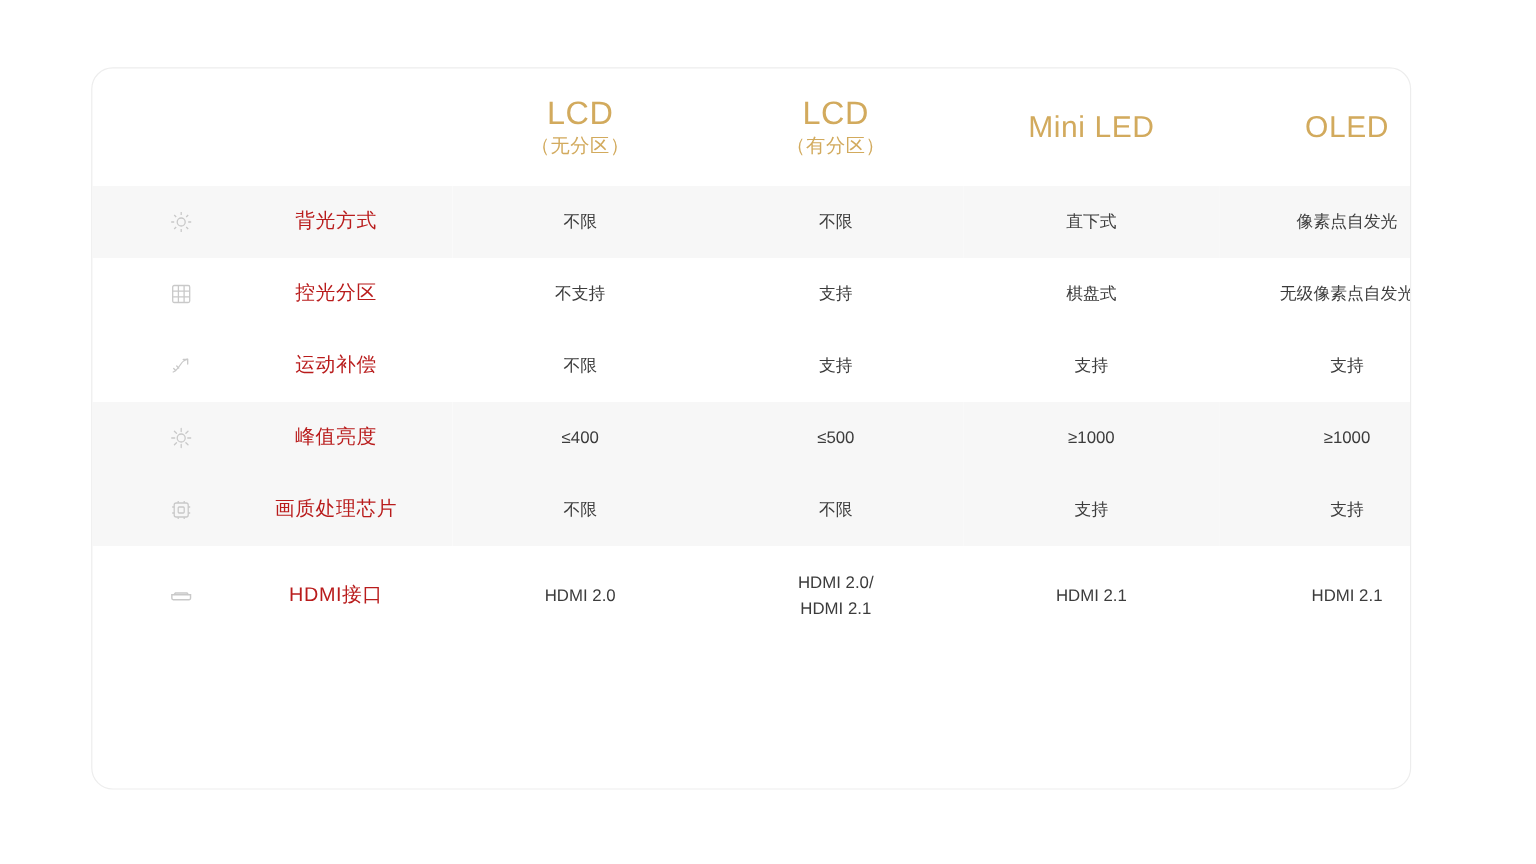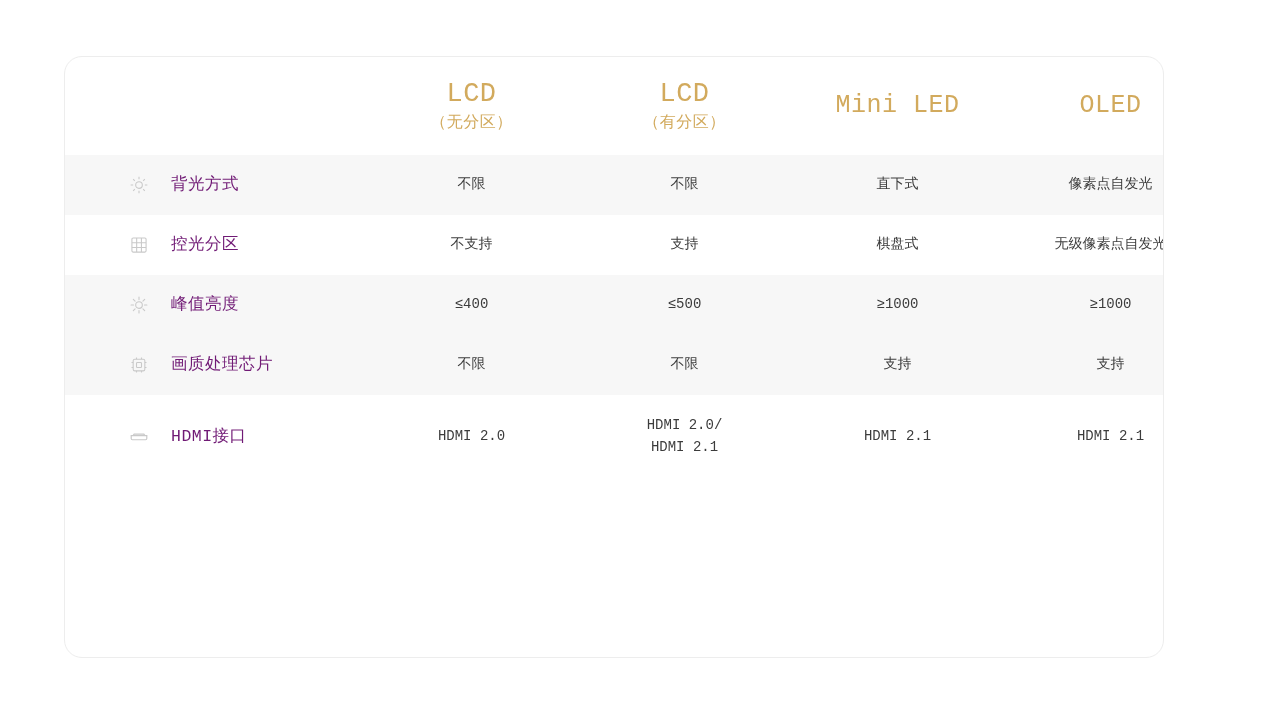--- a/index.html
+++ b/index.html
@@ -7,30 +7,29 @@
     padding: 0;
     width: 1280px;
     height: 720px;
     background: #ffffff;
     font-family: "Liberation Sans", sans-serif;
     overflow: hidden;
   }
 
   #card {
     position: absolute;
-    left: 64px;
+    left: 76px;
     top: 56px;
     width: 1100px;
     height: 602px;
     background: #ffffff;
     border: 1px solid #ededed;
     border-radius: 18px;
     box-sizing: border-box;
     overflow: hidden;
-    font-family: Liberation Mono, monospace;
   }
 
   table.spec {
     width: 100%;
     border-collapse: collapse;
     table-layout: fixed;
   }
 
   
   col.c-label { width: 300px; }
@@ -73,24 +72,24 @@
   td {
     padding: 0;
     text-align: center;
     vertical-align: middle;
     font-size: 14px;
     color: #3c3c3c;
     line-height: 1.55;
   }
 
   td.label-cell {
-    text-align: left;
+    text-align: center;
     padding-left: 72px;
     position: relative;
-    color: #701a75;
+    color: #b91c1c;
     font-size: 16.5px;
     letter-spacing: 0.5px;
   }
 
   td.label-cell .ico {
     position: absolute;
     left: 74px;
     top: 50%;
     transform: translate(-50%, -50%);
     width: 22px;
@@ -164,20 +163,36 @@
           </span>
           <span class="txt">控光分区</span>
         </td>
         <td>不支持</td>
         <td>支持</td>
         <td>棋盘式</td>
         <td>无级像素点自发光</td>
       </tr>
 
 
+      <tr>
+        <td class="label-cell">
+          <span class="ico">
+            <svg width="20" height="20" viewBox="0 0 24 24" fill="none" stroke="currentColor" stroke-width="1.3" stroke-linecap="round">
+              <path d="M4 18c3-1 5-4 7-7s4-5 7-6"></path>
+              <path d="M14 5.5h4.5V10"></path>
+              <path d="M4.5 14.5l2 2M7.5 12l2 2"></path>
+            </svg>
+          </span>
+          <span class="txt">运动补偿</span>
+        </td>
+        <td>不限</td>
+        <td>支持</td>
+        <td>支持</td>
+        <td>支持</td>
+      </tr>
 
       <tr class="alt">
         <td class="label-cell">
           <span class="ico">
             <svg width="20" height="20" viewBox="0 0 24 24" fill="none" stroke="currentColor" stroke-width="1.3" stroke-linecap="round">
               <circle cx="12" cy="12" r="4"></circle>
               <path d="M12 2.5v3M12 18.5v3M2.5 12h3M18.5 12h3M5.2 5.2l2.1 2.1M16.7 16.7l2.1 2.1M18.8 5.2l-2.1 2.1M7.3 16.7l-2.1 2.1"></path>
             </svg>
           </span>
           <span class="txt">峰值亮度</span>

